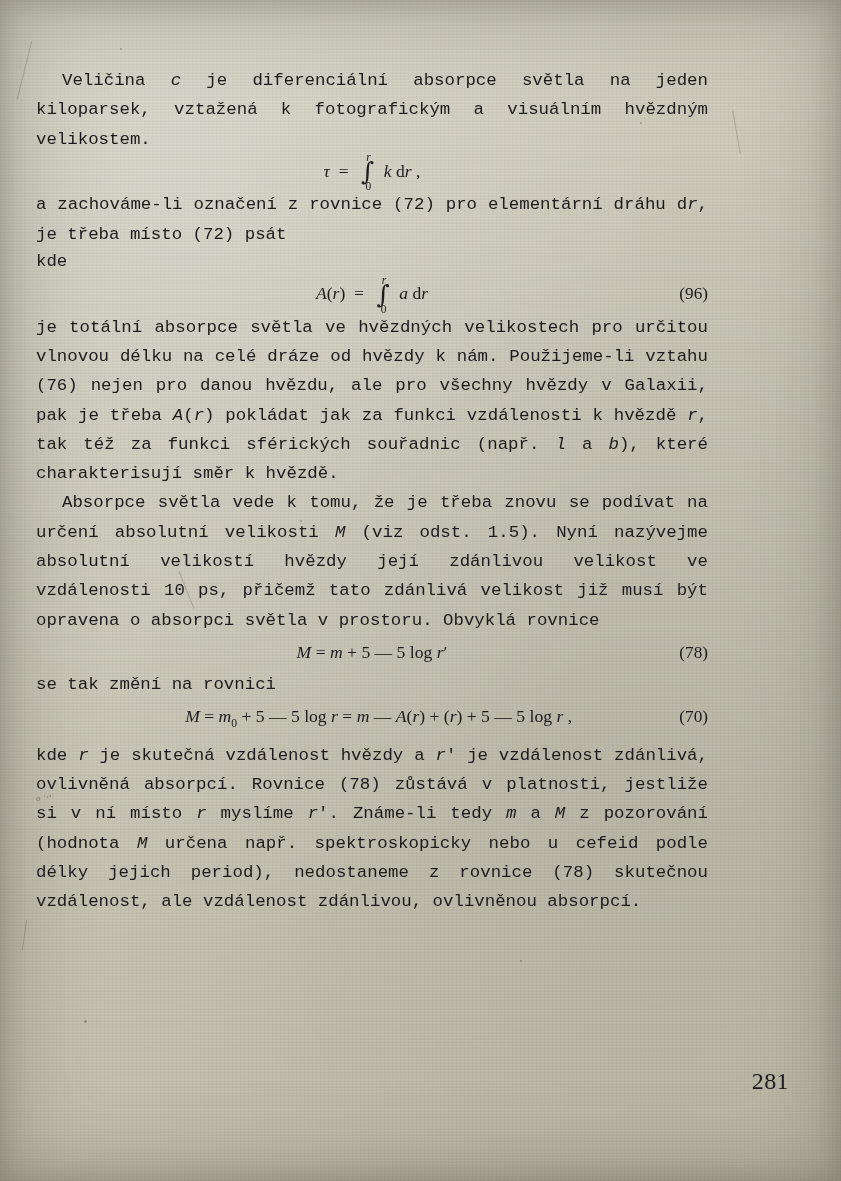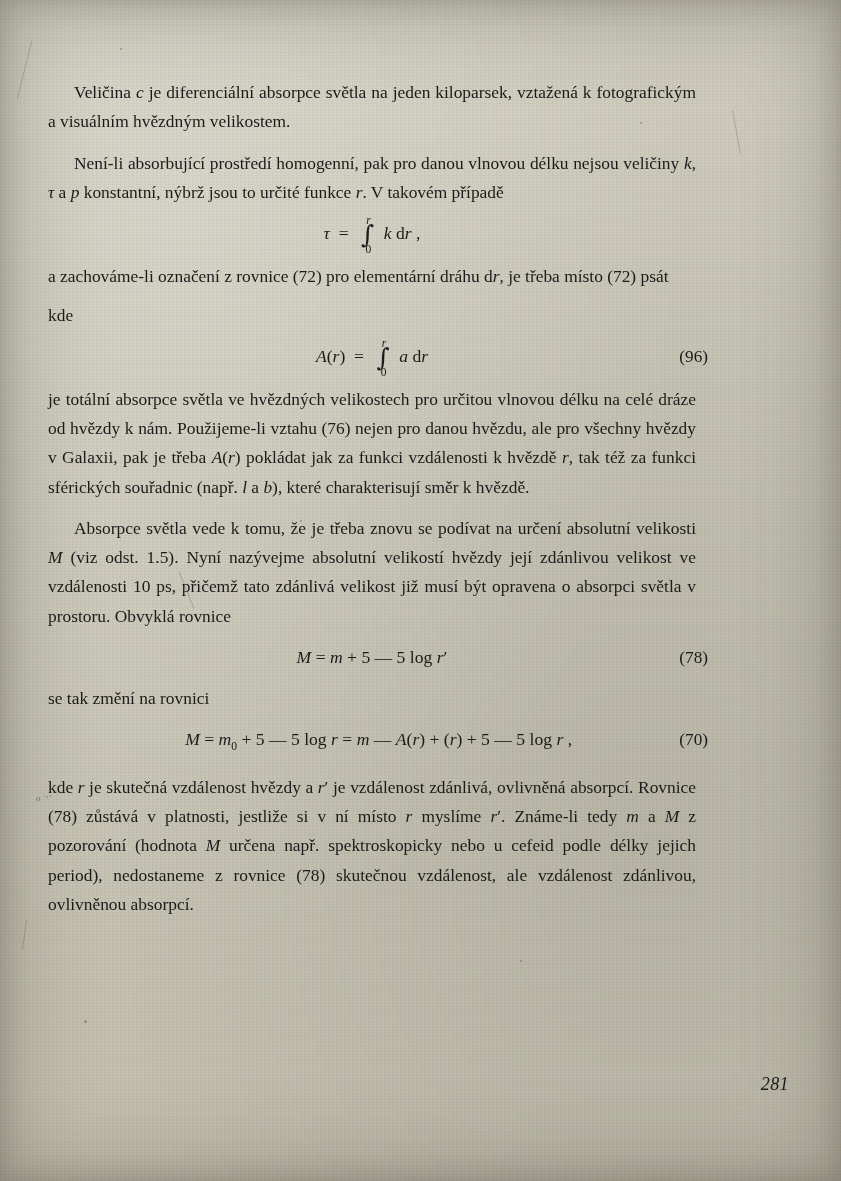--- a/index.html
+++ b/index.html
@@ -43,22 +43,23 @@
     position: absolute;
     left: 36px;
     top: 66px;
     width: 672px;
     font-size: 17.4px;
     line-height: 29.3px;
     text-align: justify;
     text-justify: inter-word;
   }
   p {
-    margin: 12px;
+    margin: 0;
     text-indent: 0;
+    font-family: Liberation Mono, monospace;
   }
   p.ind {
     text-indent: 26px;
   }
   .eq {
     position: relative;
     margin: 3px 0 3px 0;
     text-align: center;
     font-size: 17.6px;
     line-height: 29px;
@@ -112,23 +113,22 @@
     font-size: 0.66em;
     font-style: normal;
   }
   .kde {
     margin-top: -2px;
   }
   .pagenum {
     position: absolute;
     right: 52px;
     bottom: 86px;
-    font-size: 18px;
+    font-size: 24px;
     letter-spacing: 0.4px;
-    font-style: italic;
   }
   .smudge {
     position: absolute;
     color: rgba(40,40,40,0.5);
     font-size: 9px;
     font-family: "Liberation Serif", serif;
   }
   .speck {
     position: absolute;
     background: rgba(40,38,30,0.30);
@@ -150,23 +150,20 @@
 <div class="paper"></div>
 
 <div class="page">
 
   <div class="textblock">
 
     <p class="ind">
       Veličina <i>c</i> je diferenciální absorpce světla na jeden kiloparsek, vztaže­ná k fotografickým a visuálním hvězdným velikostem.
     </p>
 
-    <p class="ind">
-      Není-li absorbující prostředí homogenní, pak pro danou vlnovou délku nejsou veličiny <i>k</i>, <i>τ</i> a <i>p</i> konstantní, nýbrž jsou to určité funkce <i>r</i>. V takovém případě
-    </p>
 
     <div class="eq">
       <span class="eqline">
         <i>τ</i> &nbsp;=&nbsp;
         <span class="intwrap">
           <span class="intg">∫</span>
           <span class="lim-top">r</span>
           <span class="lim-bot">0</span>
         </span>
         <i>k</i>&nbsp;<span class="upr">d</span><i>r</i> ,

